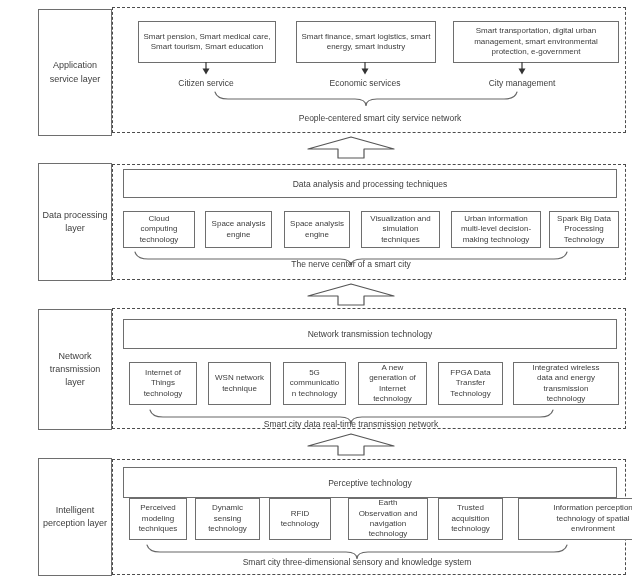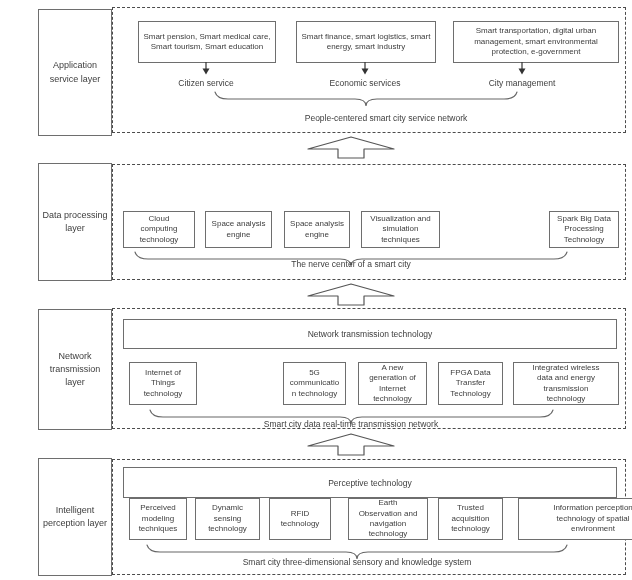--- a/index.html
+++ b/index.html
@@ -57,40 +57,44 @@
 
     <span class="svc" style="left:93px;top:70px;">Citizen service</span>
     <span class="svc" style="left:252px;top:70px;">Economic services</span>
     <span class="svc" style="left:409px;top:70px;">City management</span>
 
     <span class="brace" style="left:101px;top:83px;">
       <svg width="304" height="17">
           <path d="M1,1 Q3,8 14,8 L141,8 Q152,8 152,15 Q152,8 163,8 L290,8 Q301,8 303,1" fill="none" stroke="#666" stroke-width="1.1" stroke-linecap="round"></path>
         </svg>
     </span>
-    <span class="cap" style="left:251px;top:105px;padding-left:44px;">People-centered smart city service network</span>
+    <span class="cap" style="left:245px;top:105px;padding-left:44px;">People-centered smart city service network</span>
   </div>
 
   <span class="bigarr" style="top:136px;">
     <svg width="88" height="23">
         <path d="M44,1 L87,13 L57,13 L57,22 L31,22 L31,13 L1,13 Z" fill="#fff" stroke="#555" stroke-width="1.2" stroke-linejoin="round"></path>
       </svg>
   </span>
 
   <div class="panel" style="top:164px;height:116px;">
+    <div class="hbox" style="left:10px;top:4px;width:492px;height:27px;">Data analysis and processing techniques</div>
     <div class="ibox" style="left:10px;top:46px;width:70px;height:35px;">Cloud
 computing
 technology</div>
     <div class="ibox" style="left:92px;top:46px;width:65px;height:35px;">Space analysis
 engine</div>
     <div class="ibox" style="left:171px;top:46px;width:64px;height:35px;">Space analysis
 engine</div>
     <div class="ibox" style="left:248px;top:46px;width:77px;height:35px;">Visualization and
 simulation
 techniques</div>
+    <div class="ibox" style="left:338px;top:46px;width:88px;height:35px;">Urban information
+multi-level decision-
+making technology</div>
     <div class="ibox" style="left:436px;top:46px;width:68px;height:35px;">Spark Big Data
 Processing
 Technology</div>
     <span class="brace" style="left:21px;top:86px;">
       <svg width="434" height="17">
           <path d="M1,1 Q3,8 14,8 L206,8 Q217,8 217,15 Q217,8 228,8 L420,8 Q431,8 433,1" fill="none" stroke="#666" stroke-width="1.1" stroke-linecap="round"></path>
         </svg>
     </span>
     <span class="cap" style="left:238px;top:94px;text-align:right;">The nerve center of a smart city</span>
   </div>
@@ -99,20 +103,22 @@
     <svg width="88" height="23">
         <path d="M44,1 L87,13 L57,13 L57,22 L31,22 L31,13 L1,13 Z" fill="#fff" stroke="#555" stroke-width="1.2" stroke-linejoin="round"></path>
       </svg>
   </span>
 
   <div class="panel" style="top:308px;height:121px;">
     <div class="hbox" style="left:10px;top:10px;width:492px;height:28px;">Network transmission technology</div>
     <div class="ibox" style="left:16px;top:53px;width:66px;height:41px;">Internet of
 Things
 technology</div>
+    <div class="ibox" style="left:95px;top:53px;width:61px;height:41px;">WSN network
+technique</div>
     <div class="ibox" style="left:170px;top:53px;width:61px;height:41px;">5G
 communicatio
 n technology</div>
     <div class="ibox" style="left:245px;top:53px;width:67px;height:41px;">A new
 generation of
 Internet
 technology</div>
     <div class="ibox" style="left:325px;top:53px;width:63px;height:41px;">FPGA Data
 Transfer
 Technology</div>

